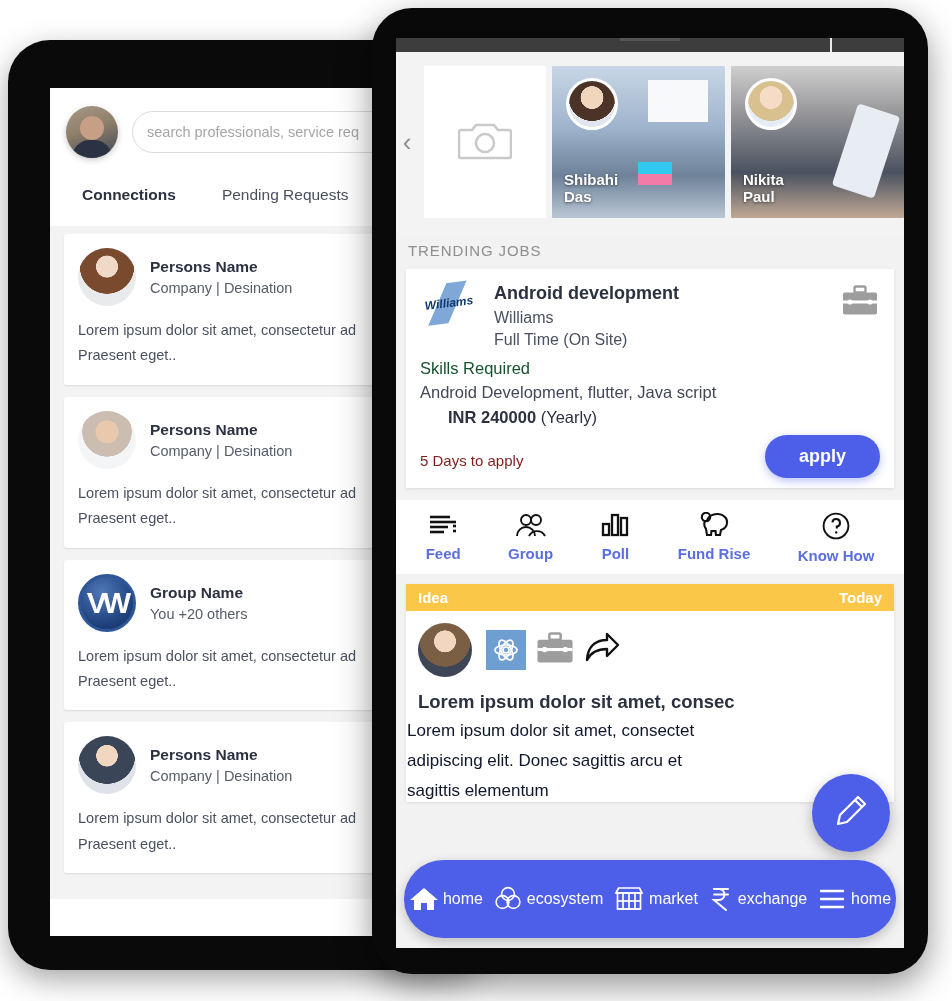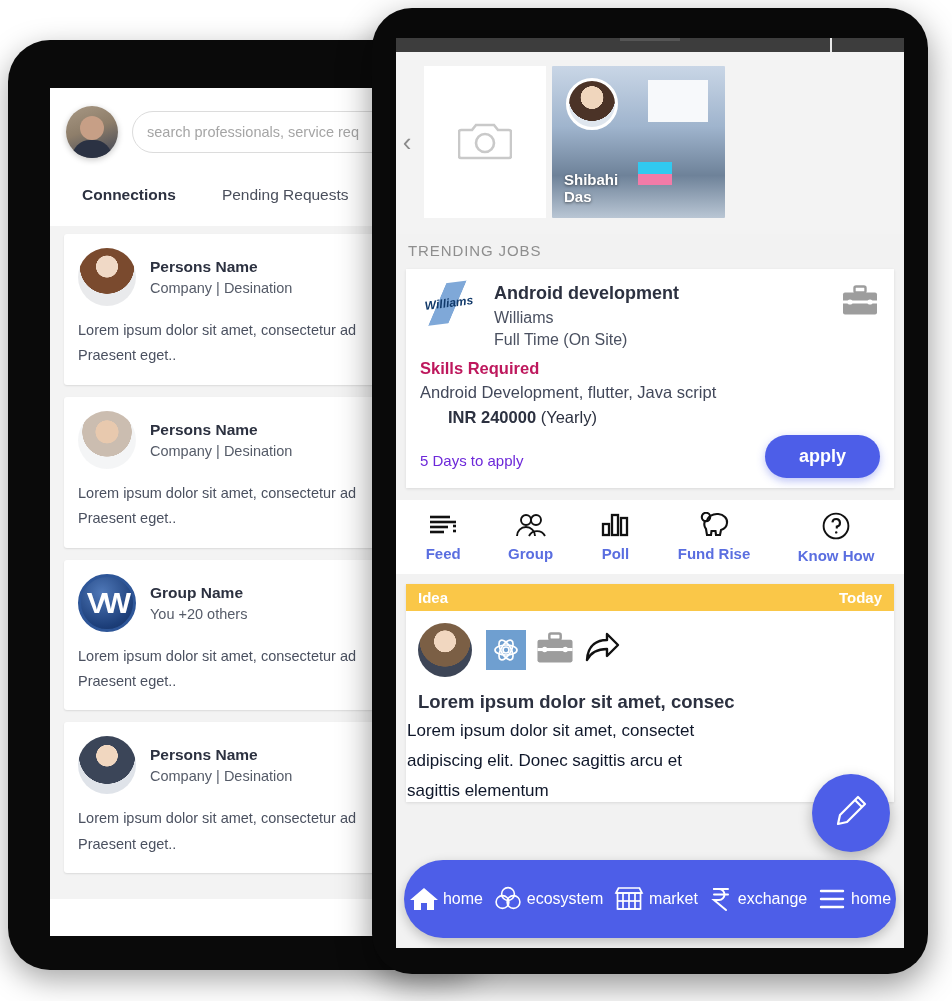--- a/index.html
+++ b/index.html
@@ -171,26 +171,26 @@
   .job-logo {
     width: 58px; height: 40px; flex: 0 0 auto;
     display:flex; align-items:center; justify-content:center;
     background: linear-gradient(120deg,#ffffff 0 35%, #7fa8d8 36% 60%, #ffffff 61%);
     font-size: 12px; font-weight: bold; font-style: italic; color: #123a6b;
     transform: rotate(-7deg);
   }
   .job-title { font-size: 18px; font-weight: bold; color: #2c3140; margin-bottom: 5px; }
   .job-line { font-size: 16px; color: #4a5060; margin-bottom: 4px; }
   .job-brief { position: absolute; right: 16px; top: 16px; }
-  .job-skills-h { font-size: 16.5px; font-weight: bold; color: #be185d; margin-top: 6px; }
+  .job-skills-h { font-size: 16.5px; font-weight: normal; color: #14532d; margin-top: 6px; }
   .job-skills { font-size: 16.5px; color: #42485a; margin-top: 5px; }
   .job-pay { font-size: 16.5px; color: #2c3140; margin-top: 6px; margin-left: 28px; }
   .job-pay b { font-weight: bold; }
   .job-bottom { display: flex; align-items: center; justify-content: space-between; margin-top: 8px; }
-  .job-days { font-size: 15px; color: #6d28d9; margin-top: 8px; }
+  .job-days { font-size: 15px; color: #7f1d1d; margin-top: 8px; }
   .apply-btn {
     background: #4d5ee8; color: #fff; border: none; cursor: pointer;
     font-size: 18px; font-weight: bold; padding: 11px 34px;
     border-radius: 24px; font-family: "Liberation Sans", sans-serif;
     box-shadow: 0 3px 8px rgba(77,94,232,.38);
   }
 
   .iconnav {
     background: #fff; margin: 12px 0 0 0; display: flex;
     padding: 12px 6px 10px 6px; justify-content: space-around;
@@ -363,20 +363,25 @@
             </svg>
           </span>
         </div>
         <div class="car-card car-a">
           <div class="sign"></div>
           <div class="blob"></div>
           <div class="blob2"></div>
           <div class="mini-av f1"></div>
           <div class="cname"><span>Shibahi</span><br><span>Das</span></div>
         </div>
+        <div class="car-card car-b">
+          <div class="phonehand"></div>
+          <div class="mini-av f2"></div>
+          <div class="cname"><span>Nikita</span><br><span>Paul</span></div>
+        </div>
 
       </div>
 
       <div class="sec-title">TRENDING JOBS</div>
 
       <div class="job-card">
         <div class="job-top">
           <div class="job-logo">Williams</div>
           <div style="flex:1">
             <div class="job-title">Android development</div>

